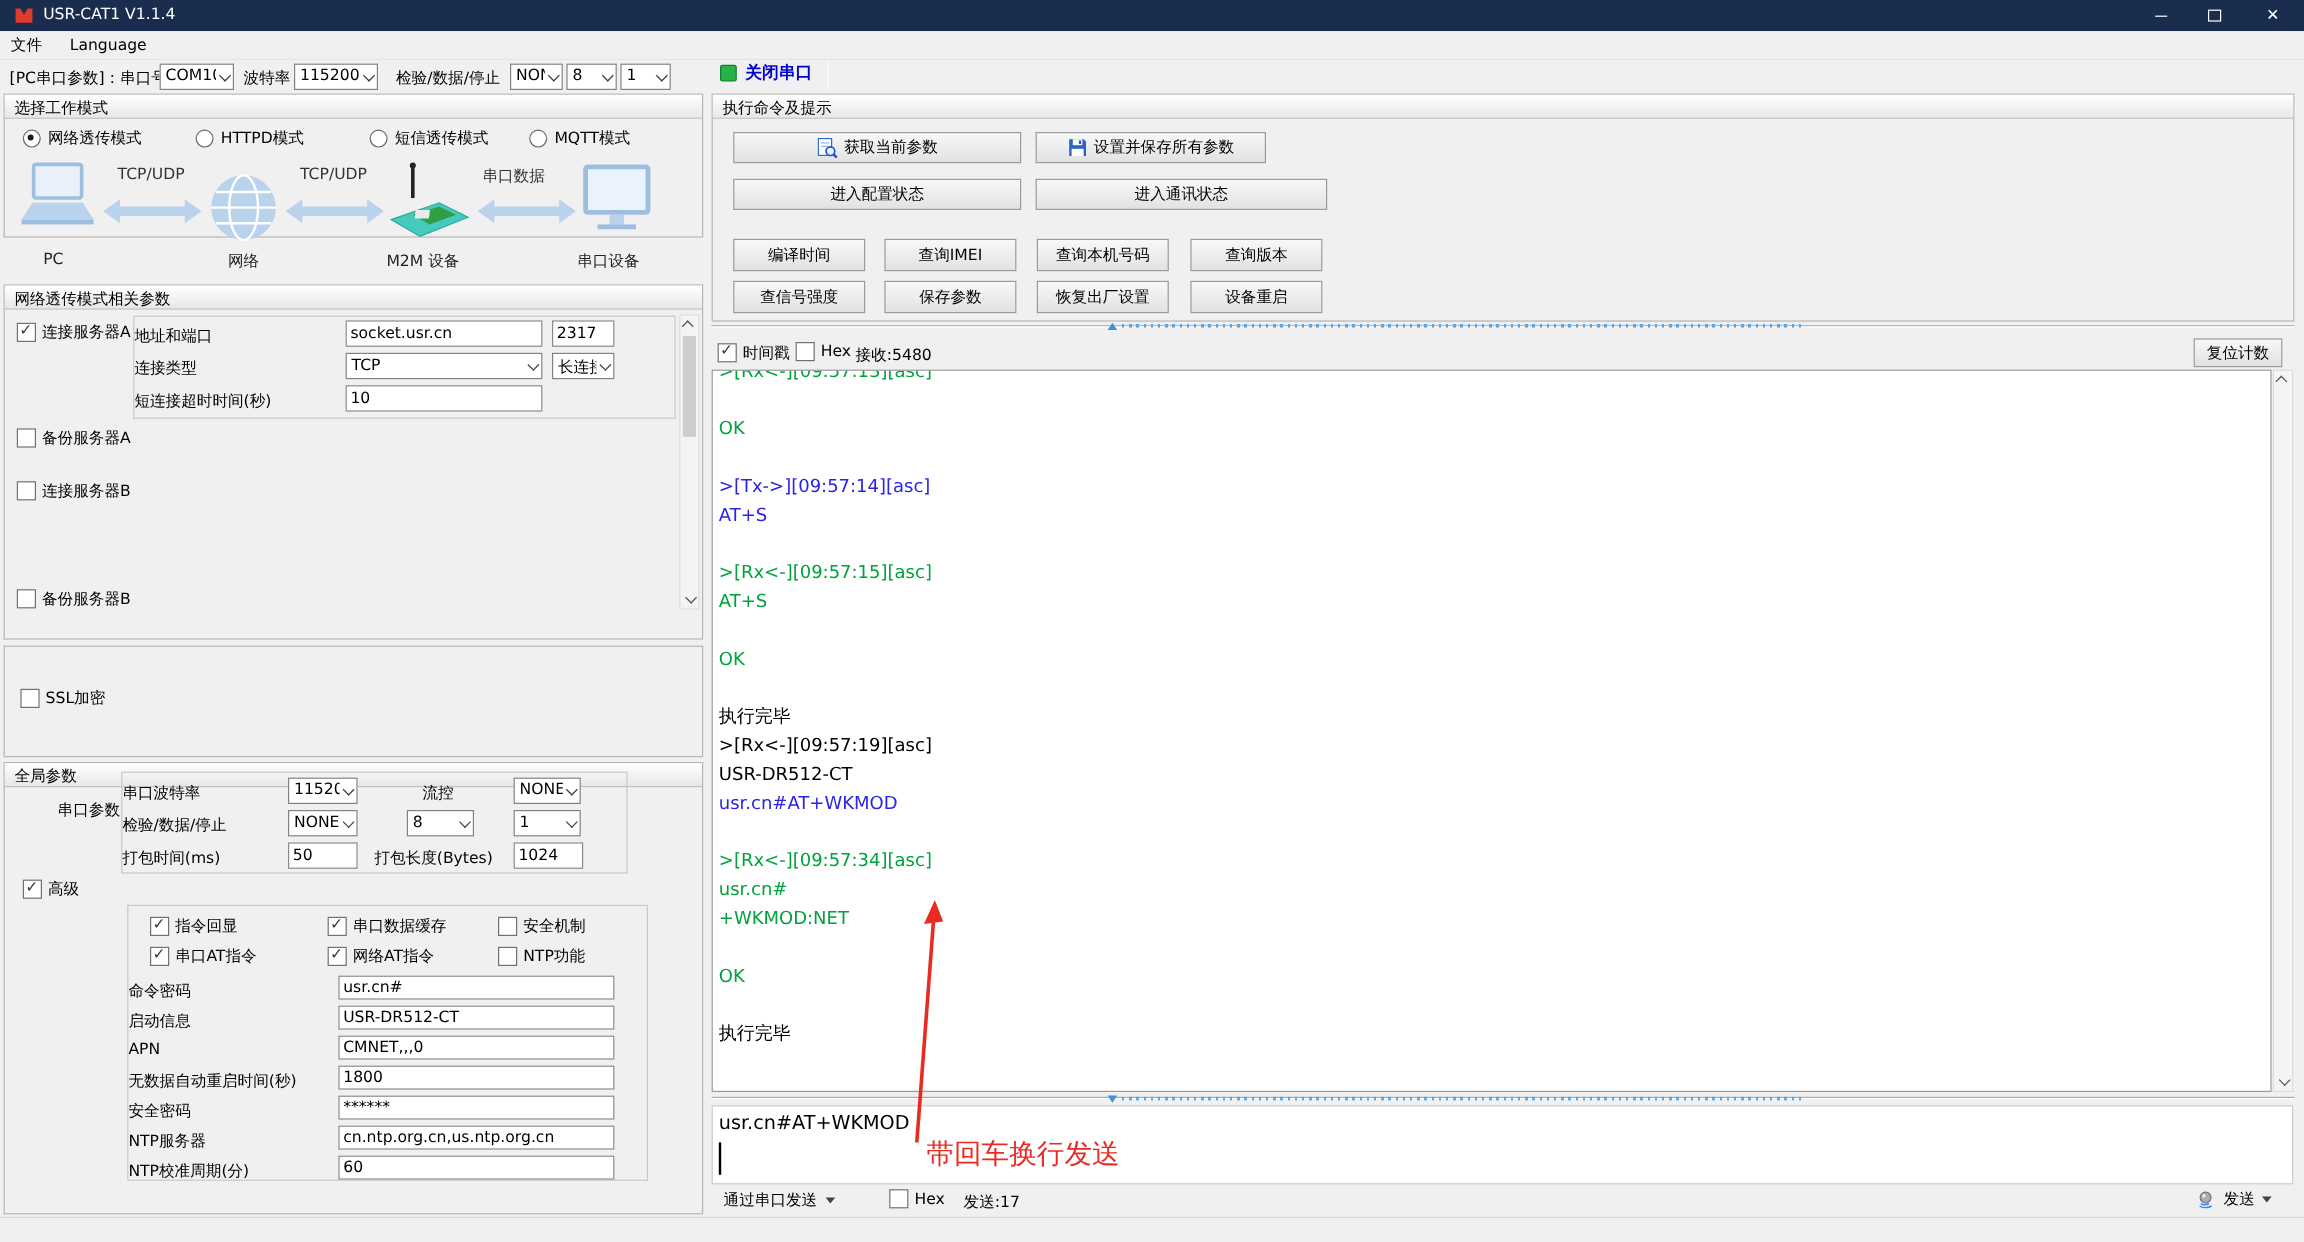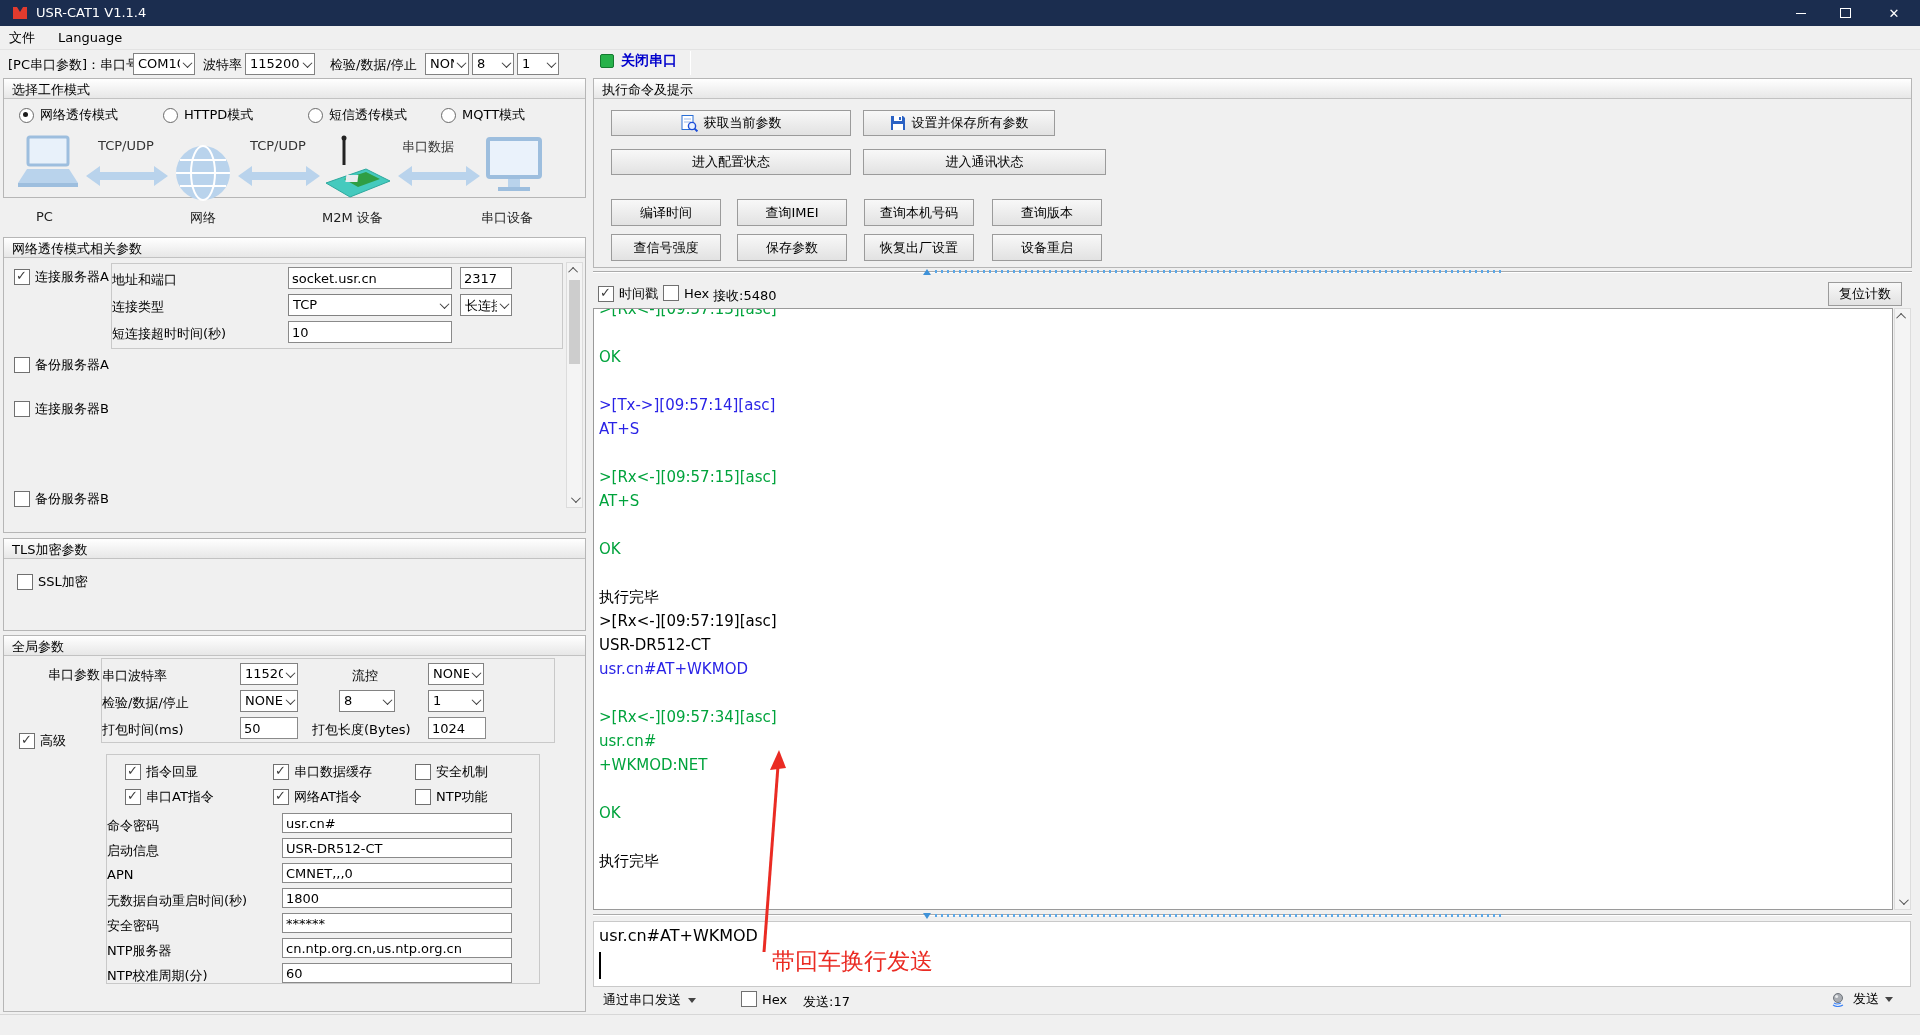--- a/index.html
+++ b/index.html
@@ -223,31 +223,30 @@
         <span class="chevup"></span>
       </div>
     <div class="thumb" style="top:17px;height:84px"></div>
     <div class="sbarrow abs" style="left:0;bottom:0;width:15px">
         <span class="chevdn"></span>
       </div>
   </div>
 </div>
 
 <div class="abs group" style="left:3px;top:538px;width:583px;height:93px">
-  <div class="ghead">TLS加密参数</div>
   <div class="abs cb" style="left:13px;top:34px">
     <span class="cbbox"></span>
       <span>SSL加密</span>
     </div>
 </div>
 
 <div class="abs group" style="left:3px;top:635px;width:583px;height:377px">
   <div class="ghead">全局参数</div>
   <span class="abs t13" style="left:44px;top:30px">串口参数</span>
-  <div class="abs ibox" style="left:97px;top:22px;width:454px;height:85px">
+  <div class="abs ibox" style="left:97px;top:7px;width:422px;height:85px">
     <span class="abs rlabel" style="left:0;top:5px;width:128px">串口波特率</span>
     <div class="abs combo" style="left:138px;top:4px;width:58px">
       <span class="ctext">115200</span>
         <span class="chev">
           <span class="chevmark"></span>
         </span>
       </div>
     <span class="abs rlabel" style="left:250px;top:5px;width:65px">流控</span>
     <div class="abs combo" style="left:326px;top:4px;width:56px">
       <span class="ctext">NONE</span>

